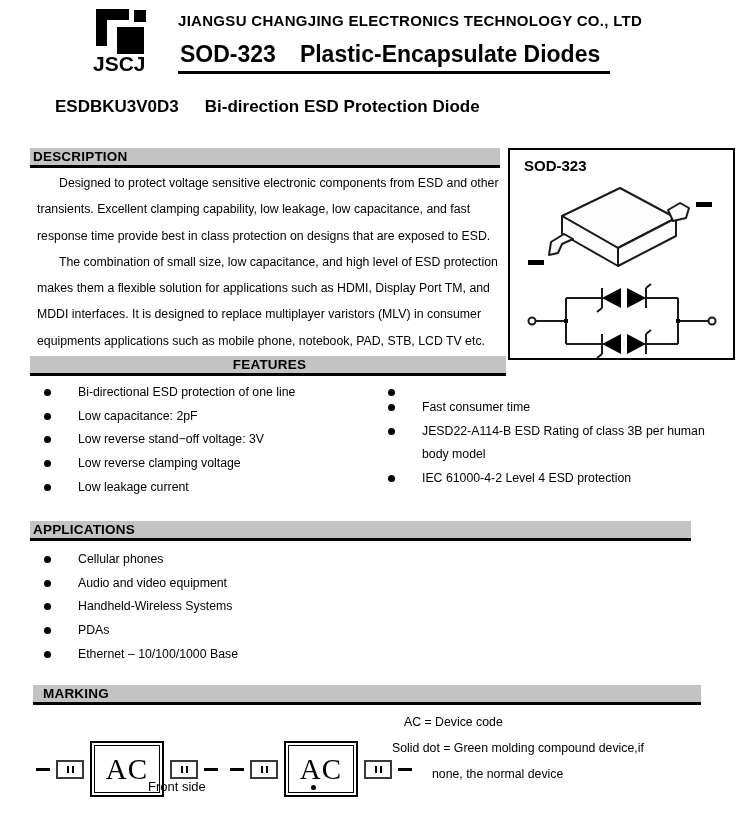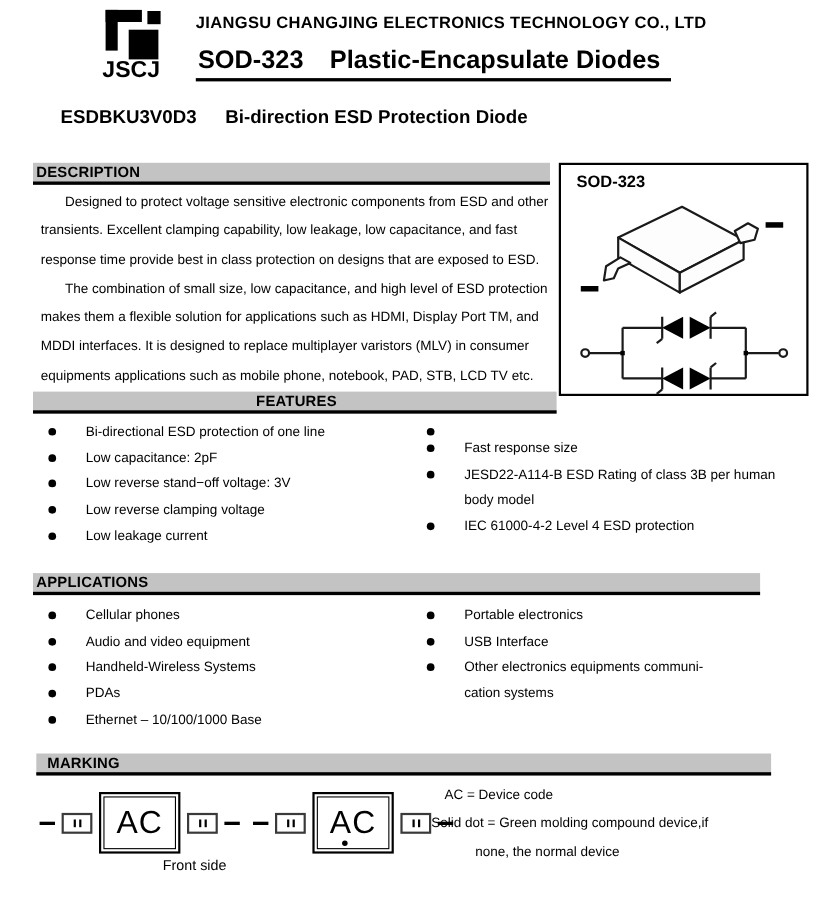--- a/index.html
+++ b/index.html
@@ -46,21 +46,21 @@
   .blist { list-style:none; margin:0; padding:0; position:absolute; }
   .bitem { display:flex; align-items:flex-start; }
   .bullet { flex:0 0 auto; width:7px; height:7px; border-radius:50%; background:#000; margin-top:8px; }
   .btext { margin-left:27px; font-size:12.3px; line-height:23.7px; white-space:pre-line; }
   .feat-left  { left:44px;  top:381px; width:310px; }
   .feat-right { left:388px; top:381px; width:320px; }
   .app-left   { left:44px;  top:548px; width:310px; }
   .app-right  { left:388px; top:548px; width:320px; }
 
   
-  .mk-row { position:absolute; left:36px; top:720px; display:flex; align-items:flex-start; }
+  .mk-row { position:absolute; left:36px; top:741px; display:flex; align-items:flex-start;font-family:Liberation Serif, serif; }
   .mk-pkg { display:flex; align-items:center; gap:6px; }
   .mk-pkg + .mk-pkg { margin-left:12px; }
   .mk-dash { width:14px; height:3px; background:#000; }
   .mk-lead { width:24px; height:15px; border:2px solid #3a3a3a; display:flex;
              align-items:center; justify-content:center; gap:3px; background:#fff; }
   .mk-lead i { display:block; width:2px; height:7px; background:#000; }
   .mk-body { position:relative; width:70px; height:52px; border:2px solid #000; background:#fff;
              display:flex; align-items:center; justify-content:center; }
   .mk-body::after { content:""; position:absolute; inset:2px; border:1px solid #000; pointer-events:none; }
   .mk-ac { font-size:29px; letter-spacing:1px; }
@@ -172,21 +172,21 @@
       </li>
     </ul>
   <ul class="blist feat-right">
 
       <li class="bitem">
         <span class="bullet"></span>
       </li>
 
       <li class="bitem">
         <span class="bullet"></span>
-        <span class="btext">Fast response size</span>
+        <span class="btext">Fast consumer time</span>
       </li>
 
       <li class="bitem">
         <span class="bullet"></span>
         <span class="btext">JESD22-A114-B ESD Rating of class 3B per human
 body model</span>
       </li>
 
       <li class="bitem">
         <span class="bullet"></span>
@@ -213,38 +213,20 @@
       </li>
 
       <li class="bitem">
         <span class="bullet"></span>
         <span class="btext">PDAs</span>
       </li>
 
       <li class="bitem">
         <span class="bullet"></span>
         <span class="btext">Ethernet – 10/100/1000 Base</span>
-      </li>
-    </ul>
-  <ul class="blist app-right">
-
-      <li class="bitem">
-        <span class="bullet"></span>
-        <span class="btext">Portable electronics</span>
-      </li>
-
-      <li class="bitem">
-        <span class="bullet"></span>
-        <span class="btext">USB Interface</span>
-      </li>
-
-      <li class="bitem">
-        <span class="bullet"></span>
-        <span class="btext">Other electronics equipments communi-
-cation systems</span>
       </li>
     </ul>
 
   <div class="section-bar bar-mark">MARKING</div>
 
   <div class="mk-row">
     <div class="mk-pkg">
       <span class="mk-dash"></span>
       <span class="mk-lead">
           <i></i>

